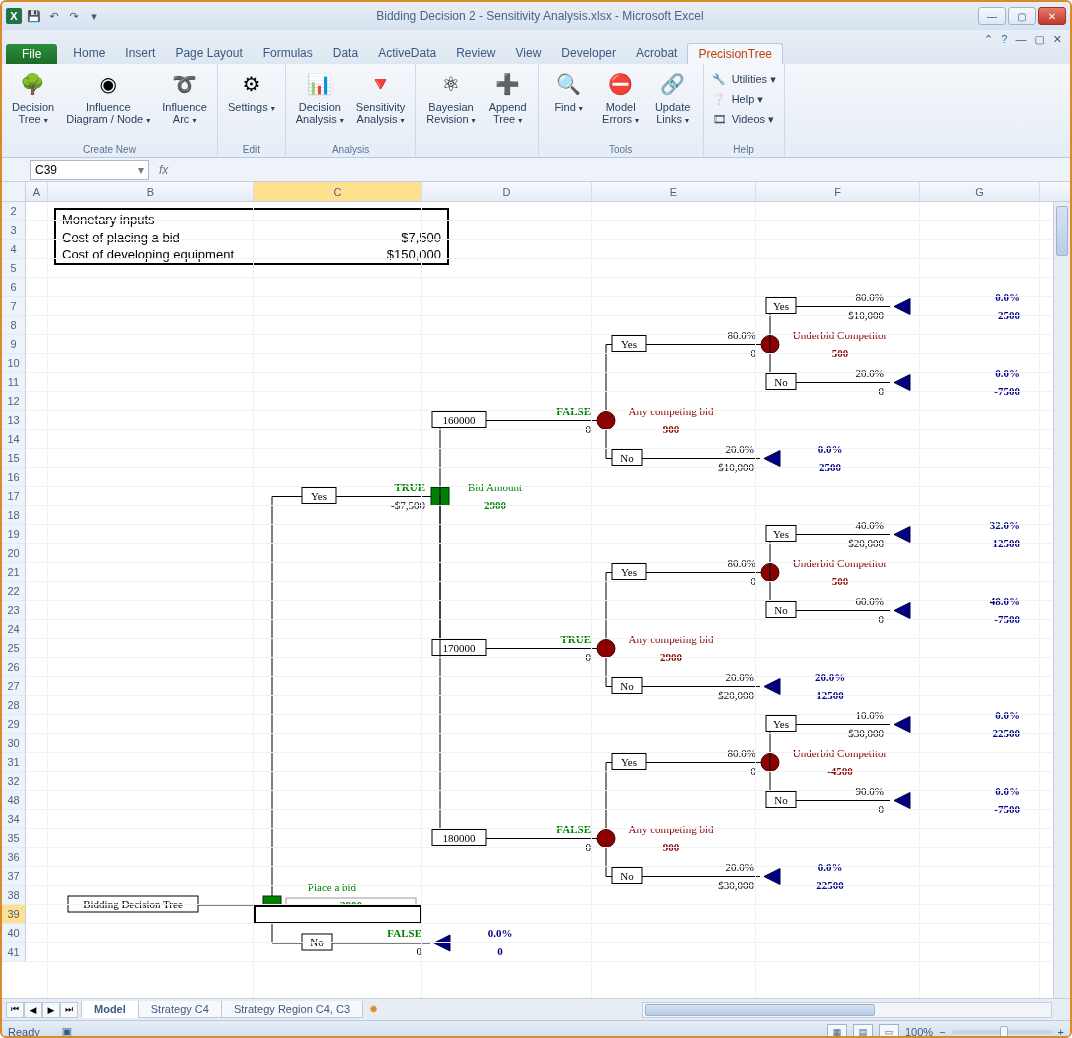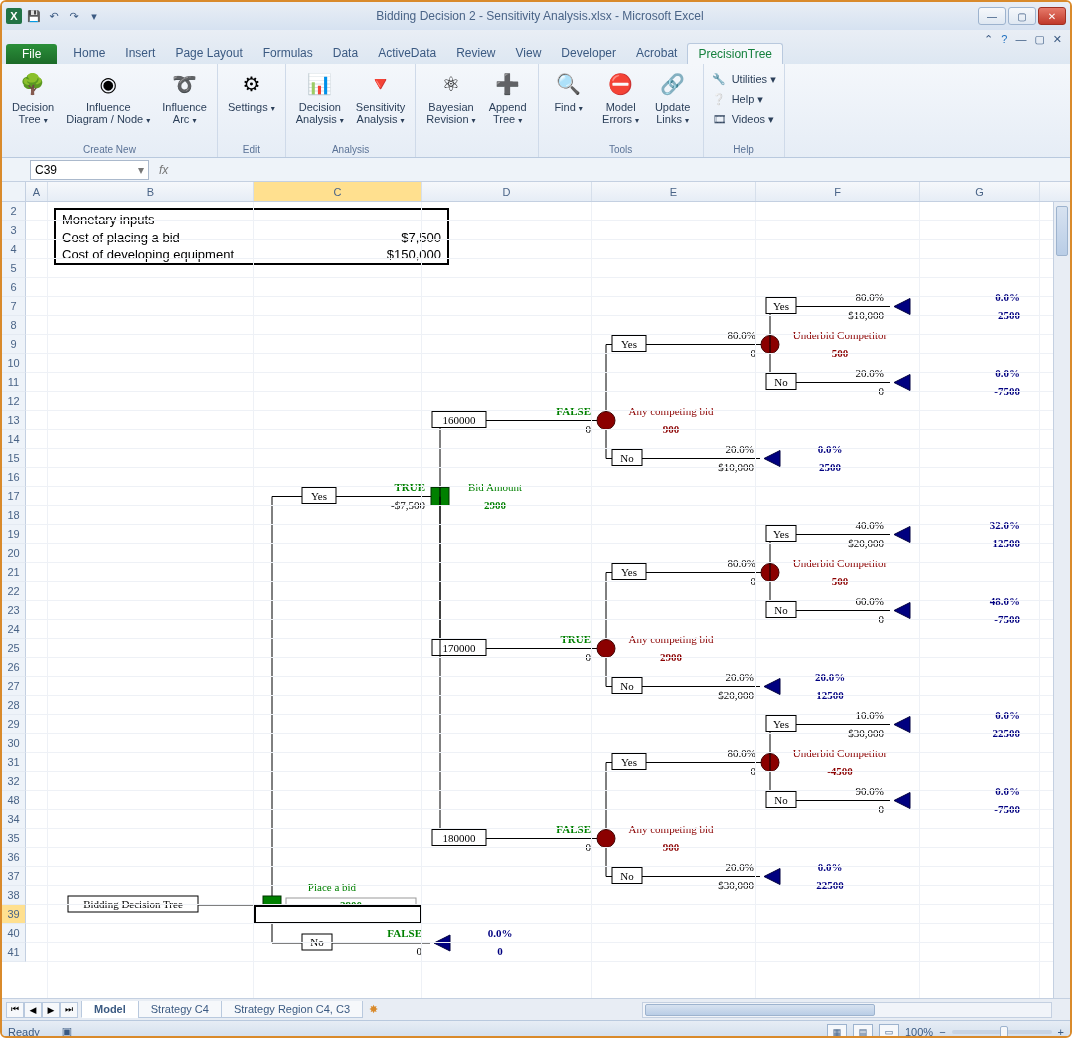--- a/index.html
+++ b/index.html
@@ -11,21 +11,21 @@
 .titlebar .qat span { width: 16px; height: 16px; display: inline-flex; align-items: center; justify-content: center; font-size: 11px; color: #3b5a82; }
 .titlebar .title { flex: 1; text-align: center; color: #4a6487; }
 .winbtns { display: flex; gap: 2px; }
 .winbtn { width: 28px; height: 18px; background: linear-gradient(#f6f8fb,#dfe8f2); border: 1px solid #9db3ce; border-radius: 3px; display: flex; align-items: center; justify-content: center; font-size: 10px; color: #3b5a82; }
 .winbtn.close { background: linear-gradient(#e67a6a,#c0392b); color: #fff; border-color: #a03022; }
 
 
 .tabs { height: 34px; background: linear-gradient(#e9eef5,#dde7f2); display: flex; align-items: flex-end; font-size: 12px; padding-left: 4px; position: relative; }
 .file-tab { background: linear-gradient(#2a8f3a,#1c6b28); color: #fff; padding: 3px 16px; border-radius: 3px 3px 0 0; margin-right: 6px; }
 .tab { padding: 3px 10px; color: #3b5a82; cursor: pointer; }
-.tab.active { background: #f4f7fb; border: 1px solid #b9c9de; border-bottom: none; border-radius: 3px 3px 0 0; color: #15803d; }
+.tab.active { background: #f4f7fb; border: 1px solid #b9c9de; border-bottom: none; border-radius: 3px 3px 0 0; color: #c2410c; }
 .tab-extras { position: absolute; right: 8px; top: 3px; display: flex; gap: 8px; color: #3b5a82; font-size: 11px; }
 
 
 .ribbon { height: 94px; background: linear-gradient(#f4f7fb,#e6edf6); border-bottom: 1px solid #b9c9de; display: flex; font-size: 11px; }
 .group { border-right: 1px solid #cfdae9; padding: 2px 6px 0 6px; display: flex; flex-direction: column; }
 .group-items { flex: 1; display: flex; align-items: flex-start; gap: 4px; }
 .group-label { text-align: center; color: #5a7296; font-size: 10px; padding: 1px 0 2px 0; }
 .rbtn { display: flex; flex-direction: column; align-items: center; justify-content: flex-start; padding: 2px 4px; min-width: 48px; cursor: pointer; border-radius: 3px; }
 .ricon { width: 32px; height: 32px; display: flex; align-items: center; justify-content: center; font-size: 20px; }
 .rbtn .lbl { text-align: center; line-height: 1.1; color: #2b3f59; margin-top: 1px; }

